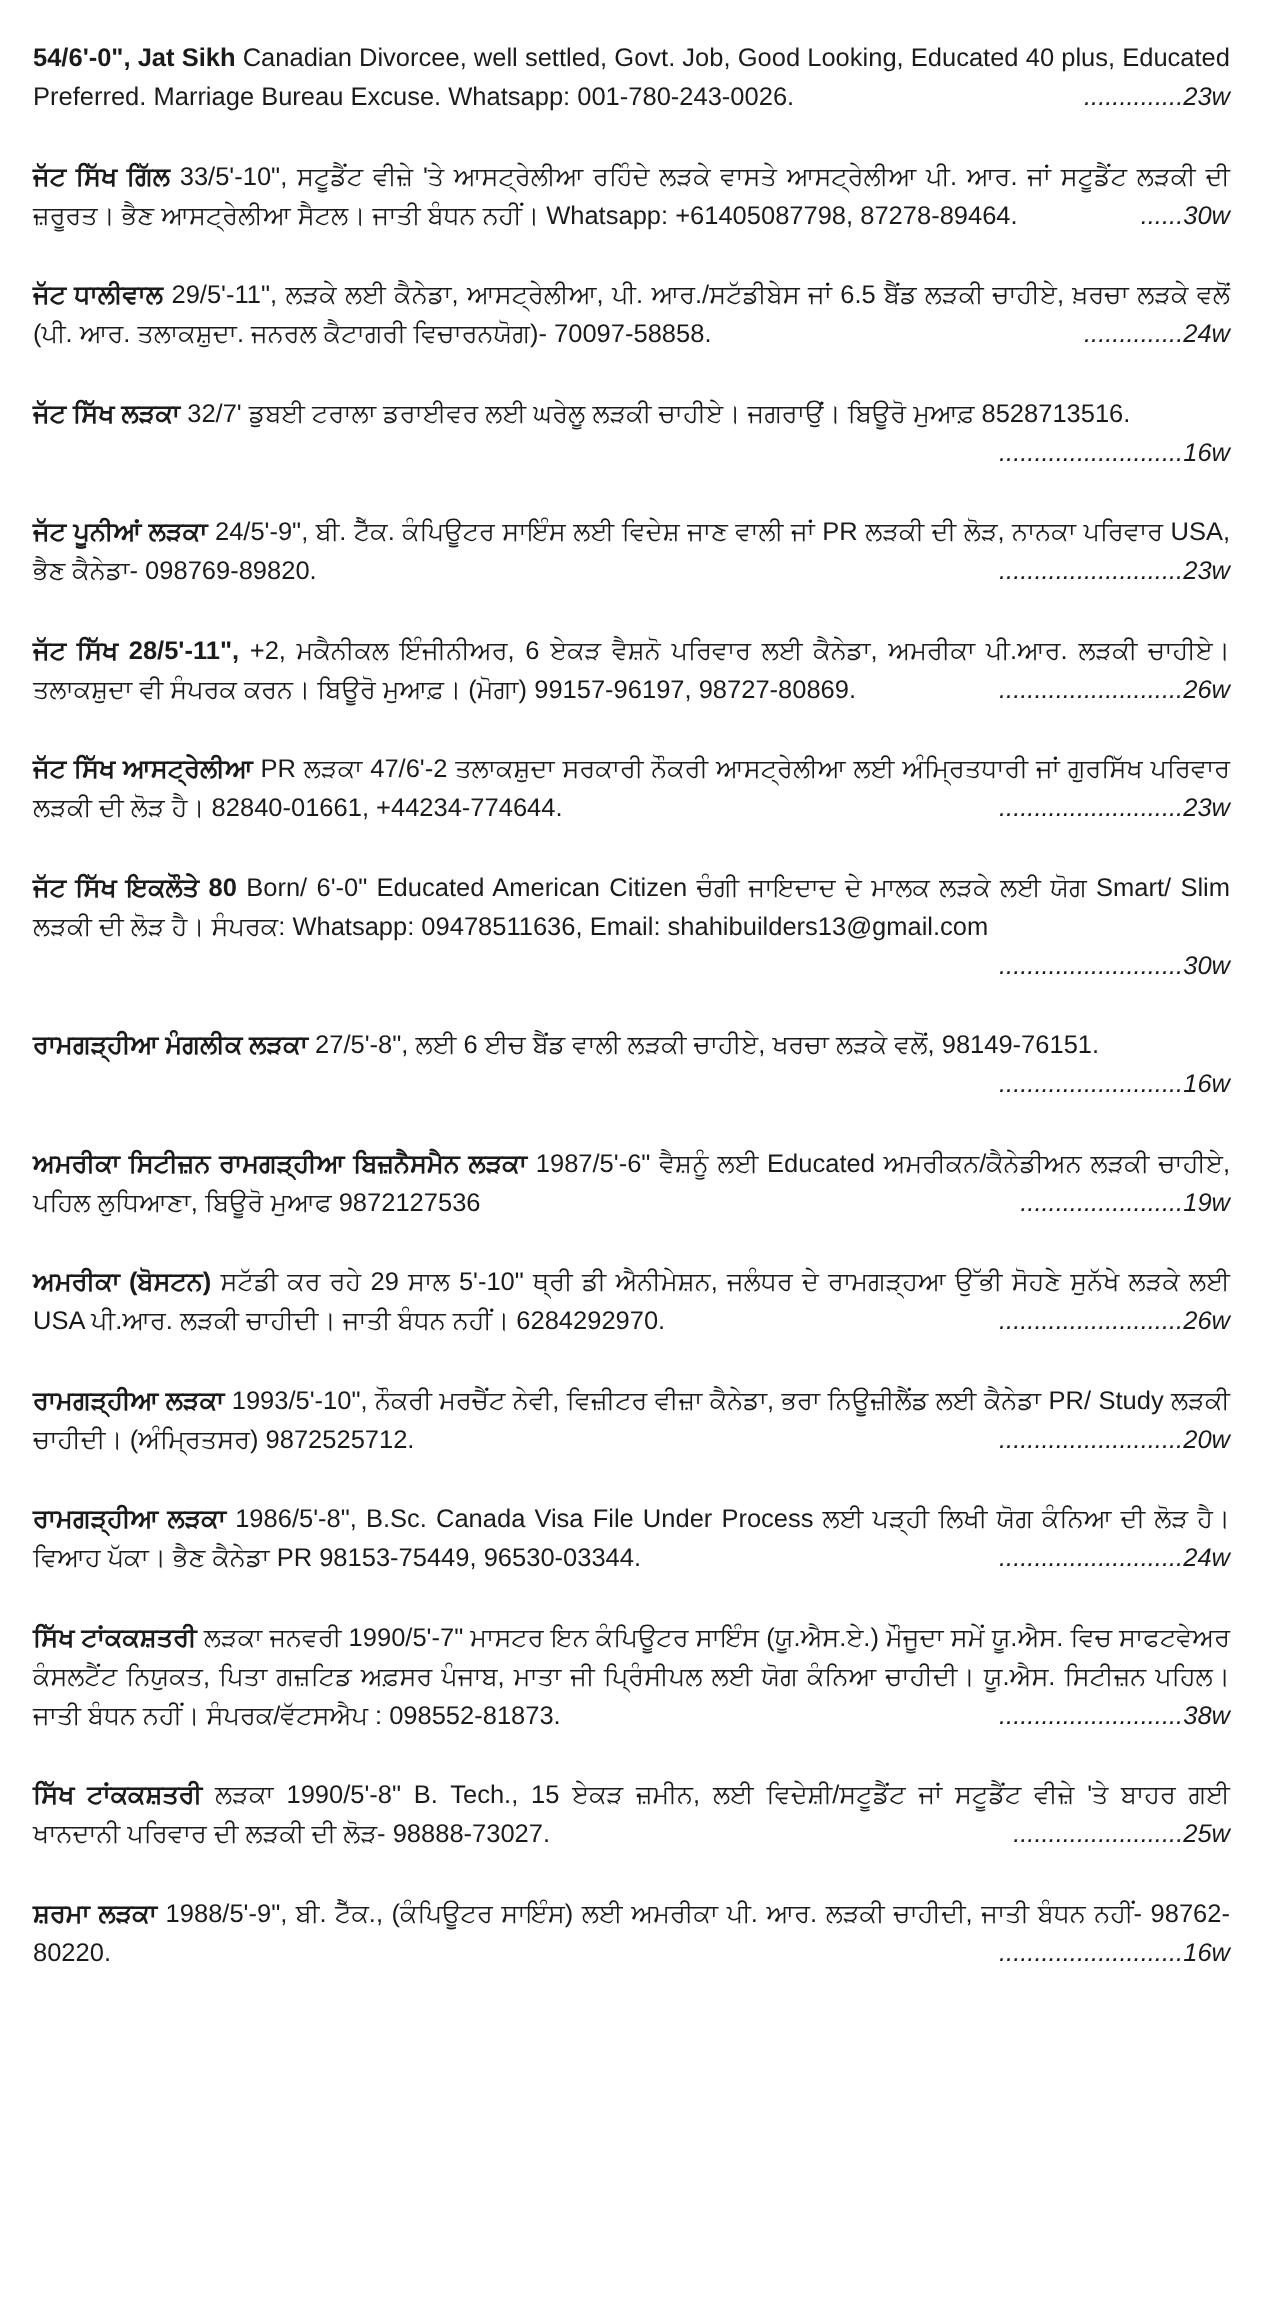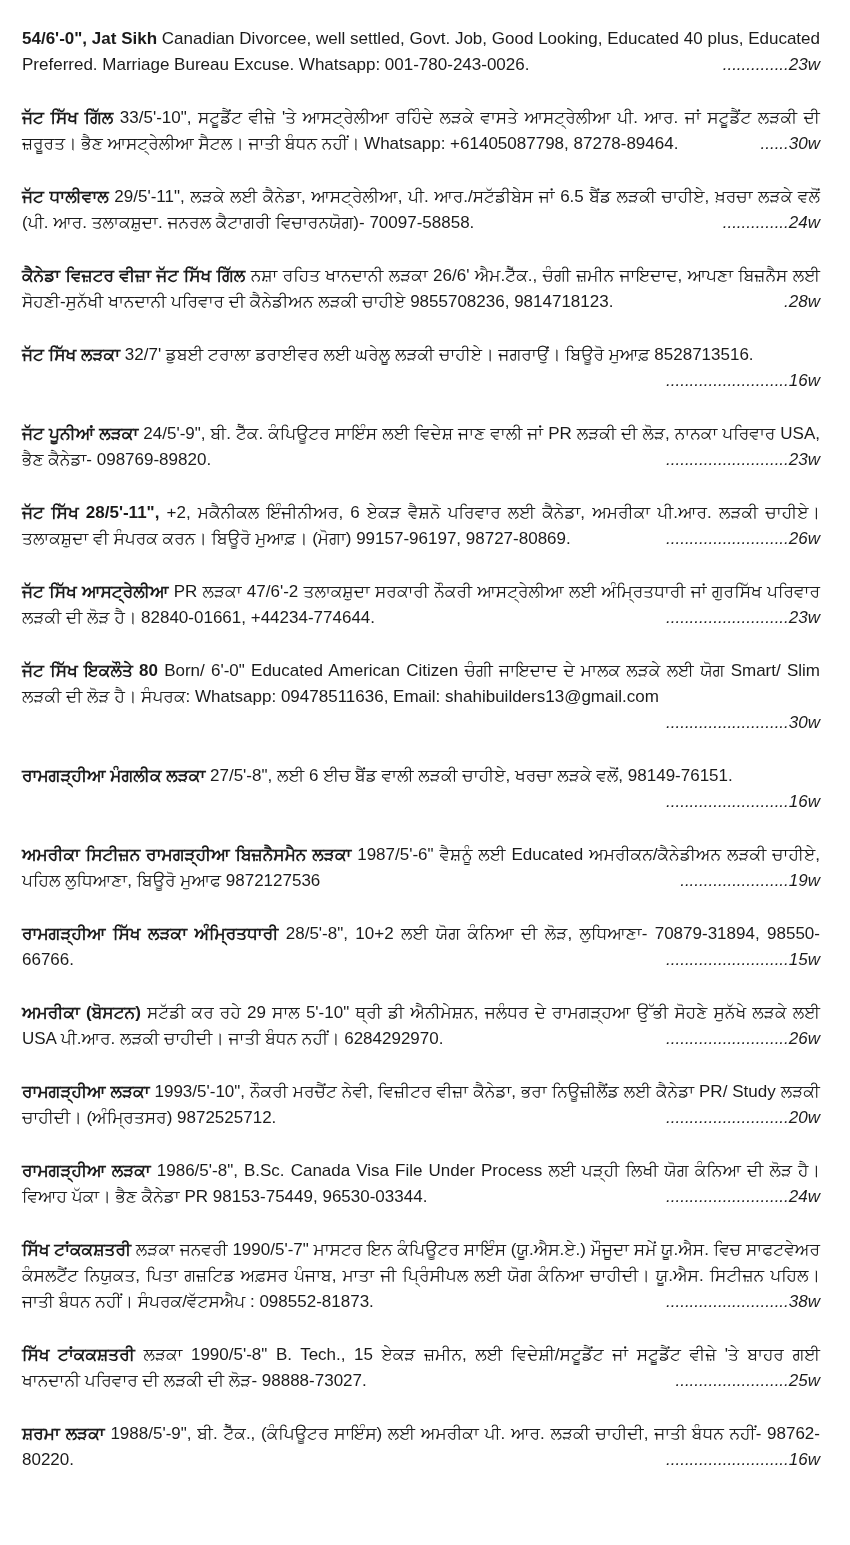--- a/index.html
+++ b/index.html
@@ -42,37 +42,35 @@
 
 <div class="page">
   <div id="ads-container" style="color: rgb(27, 27, 27);">
   <p class="ad"><span class="lead">54/6'-0", Jat Sikh</span><span> </span><span class="body">Canadian Divorcee, well settled, Govt. Job, Good Looking, Educated 40 plus, Educated Preferred. Marriage Bureau Excuse. Whatsapp: 001-780-243-0026.</span><span class="tail">..............23w</span></p>
 
   <p class="ad"><span class="lead">ਜੱਟ ਸਿੱਖ ਗਿੱਲ</span><span> </span><span class="body">33/5'-10", ਸਟੂਡੈਂਟ ਵੀਜ਼ੇ 'ਤੇ ਆਸਟ੍ਰੇਲੀਆ ਰਹਿੰਦੇ ਲੜਕੇ ਵਾਸਤੇ ਆਸਟ੍ਰੇਲੀਆ ਪੀ. ਆਰ. ਜਾਂ ਸਟੂਡੈਂਟ ਲੜਕੀ ਦੀ ਜ਼ਰੂਰਤ। ਭੈਣ ਆਸਟ੍ਰੇਲੀਆ ਸੈਟਲ। ਜਾਤੀ ਬੰਧਨ ਨਹੀਂ। Whatsapp: +61405087798, 87278-89464.</span><span class="tail">......30w</span></p>
 
 
   <p class="ad"><span class="lead">ਜੱਟ ਧਾਲੀਵਾਲ</span><span> </span><span class="body">29/5'-11", ਲੜਕੇ ਲਈ ਕੈਨੇਡਾ, ਆਸਟ੍ਰੇਲੀਆ, ਪੀ. ਆਰ./ਸਟੱਡੀਬੇਸ ਜਾਂ 6.5 ਬੈਂਡ ਲੜਕੀ ਚਾਹੀਏ, ਖ਼ਰਚਾ ਲੜਕੇ ਵਲੋਂ (ਪੀ. ਆਰ. ਤਲਾਕਸ਼ੁਦਾ. ਜਨਰਲ ਕੈਟਾਗਰੀ ਵਿਚਾਰਨਯੋਗ)- 70097-58858.</span><span class="tail">..............24w</span></p>
 
-  <p class="ad"><span class="lead">ਕੈਨੇਡਾ ਵਿਜ਼ਟਰ ਵੀਜ਼ਾ ਜੱਟ ਸਿੱਖ ਗਿੱਲ</span><span> </span><span class="body">ਨਸ਼ਾ ਰਹਿਤ ਖਾਨਦਾਨੀ ਲੜਕਾ 26/6' ਐਮ.ਟੈੱਕ., ਚੰਗੀ ਜ਼ਮੀਨ ਜਾਇਦਾਦ, ਆਪਣਾ ਬਿਜ਼ਨੈਸ ਲਈ ਸੋਹਣੀ-ਸੁਨੱਖੀ ਖਾਨਦਾਨੀ ਪਰਿਵਾਰ ਦੀ ਕੈਨੇਡੀਅਨ ਲੜਕੀ ਚਾਹੀਏ 9855708236, 9814718123.</span><span class="tail">.28w</span></p>
 
   <p class="ad"><span class="lead">ਜੱਟ ਸਿੱਖ ਲੜਕਾ</span><span> </span><span class="body">32/7' ਡੁਬਈ ਟਰਾਲਾ ਡਰਾਈਵਰ ਲਈ ਘਰੇਲੂ ਲੜਕੀ ਚਾਹੀਏ। ਜਗਰਾਉਂ। ਬਿਊਰੋ ਮੁਆਫ਼ 8528713516.</span><span class="tail">..........................16w</span></p>
 
   <p class="ad"><span class="lead">ਜੱਟ ਪੂਨੀਆਂ ਲੜਕਾ</span><span> </span><span class="body">24/5'-9", ਬੀ. ਟੈੱਕ. ਕੰਪਿਊਟਰ ਸਾਇੰਸ ਲਈ ਵਿਦੇਸ਼ ਜਾਣ ਵਾਲੀ ਜਾਂ PR ਲੜਕੀ ਦੀ ਲੋੜ, ਨਾਨਕਾ ਪਰਿਵਾਰ USA, ਭੈਣ ਕੈਨੇਡਾ- 098769-89820.</span><span class="tail">..........................23w</span></p>
 
   <p class="ad"><span class="lead">ਜੱਟ ਸਿੱਖ 28/5'-11",</span><span> </span><span class="body">+2, ਮਕੈਨੀਕਲ ਇੰਜੀਨੀਅਰ, 6 ਏਕੜ ਵੈਸ਼ਨੋ ਪਰਿਵਾਰ ਲਈ ਕੈਨੇਡਾ, ਅਮਰੀਕਾ ਪੀ.ਆਰ. ਲੜਕੀ ਚਾਹੀਏ। ਤਲਾਕਸ਼ੁਦਾ ਵੀ ਸੰਪਰਕ ਕਰਨ। ਬਿਊਰੋ ਮੁਆਫ਼। (ਮੋਗਾ) 99157-96197, 98727-80869.</span><span class="tail">..........................26w</span></p>
 
   <p class="ad"><span class="lead">ਜੱਟ ਸਿੱਖ ਆਸਟ੍ਰੇਲੀਆ</span><span> </span><span class="body">PR ਲੜਕਾ 47/6'-2 ਤਲਾਕਸ਼ੁਦਾ ਸਰਕਾਰੀ ਨੌਕਰੀ ਆਸਟ੍ਰੇਲੀਆ ਲਈ ਅੰਮ੍ਰਿਤਧਾਰੀ ਜਾਂ ਗੁਰਸਿੱਖ ਪਰਿਵਾਰ ਲੜਕੀ ਦੀ ਲੋੜ ਹੈ। 82840-01661, +44234-774644.</span><span class="tail">..........................23w</span></p>
 
   <p class="ad"><span class="lead">ਜੱਟ ਸਿੱਖ ਇਕਲੌਤੇ 80</span><span> </span><span class="body">Born/ 6'-0" Educated American Citizen ਚੰਗੀ ਜਾਇਦਾਦ ਦੇ ਮਾਲਕ ਲੜਕੇ ਲਈ ਯੋਗ Smart/ Slim ਲੜਕੀ ਦੀ ਲੋੜ ਹੈ। ਸੰਪਰਕ: Whatsapp: 09478511636, Email: shahibuilders13@gmail.com</span><span class="tail">..........................30w</span></p>
 
   <p class="ad"><span class="lead">ਰਾਮਗੜ੍ਹੀਆ ਮੰਗਲੀਕ ਲੜਕਾ</span><span> </span><span class="body">27/5'-8", ਲਈ 6 ਈਚ ਬੈਂਡ ਵਾਲੀ ਲੜਕੀ ਚਾਹੀਏ, ਖਰਚਾ ਲੜਕੇ ਵਲੋਂ, 98149-76151.</span><span class="tail">..........................16w</span></p>
 
   <p class="ad"><span class="lead">ਅਮਰੀਕਾ ਸਿਟੀਜ਼ਨ ਰਾਮਗੜ੍ਹੀਆ ਬਿਜ਼ਨੈਸਮੈਨ ਲੜਕਾ</span><span> </span><span class="body">1987/5'-6" ਵੈਸ਼ਨੂੰ ਲਈ Educated ਅਮਰੀਕਨ/ਕੈਨੇਡੀਅਨ ਲੜਕੀ ਚਾਹੀਏ, ਪਹਿਲ ਲੁਧਿਆਣਾ, ਬਿਊਰੋ ਮੁਆਫ 9872127536</span><span class="tail">.......................19w</span></p>
 
-  <p class="ad"><span class="lead">ਰਾਮਗੜ੍ਹੀਆ ਸਿੱਖ ਲੜਕਾ ਅੰਮ੍ਰਿਤਧਾਰੀ</span><span> </span><span class="body">28/5'-8", 10+2 ਲਈ ਯੋਗ ਕੰਨਿਆ ਦੀ ਲੋੜ, ਲੁਧਿਆਣਾ- 70879-31894, 98550-66766.</span><span class="tail">..........................15w</span></p>
 
   <p class="ad"><span class="lead">ਅਮਰੀਕਾ (ਬੋਸਟਨ)</span><span> </span><span class="body">ਸਟੱਡੀ ਕਰ ਰਹੇ 29 ਸਾਲ 5'-10" ਥ੍ਰੀ ਡੀ ਐਨੀਮੇਸ਼ਨ, ਜਲੰਧਰ ਦੇ ਰਾਮਗੜ੍ਹਆ ਉੱਭੀ ਸੋਹਣੇ ਸੁਨੱਖੇ ਲੜਕੇ ਲਈ USA ਪੀ.ਆਰ. ਲੜਕੀ ਚਾਹੀਦੀ। ਜਾਤੀ ਬੰਧਨ ਨਹੀਂ। 6284292970.</span><span class="tail">..........................26w</span></p>
 
   <p class="ad"><span class="lead">ਰਾਮਗੜ੍ਹੀਆ ਲੜਕਾ</span><span> </span><span class="body">1993/5'-10", ਨੌਕਰੀ ਮਰਚੈਂਟ ਨੇਵੀ, ਵਿਜ਼ੀਟਰ ਵੀਜ਼ਾ ਕੈਨੇਡਾ, ਭਰਾ ਨਿਊਜ਼ੀਲੈਂਡ ਲਈ ਕੈਨੇਡਾ PR/ Study ਲੜਕੀ ਚਾਹੀਦੀ। (ਅੰਮ੍ਰਿਤਸਰ) 9872525712.</span><span class="tail">..........................20w</span></p>
 
   <p class="ad"><span class="lead">ਰਾਮਗੜ੍ਹੀਆ ਲੜਕਾ</span><span> </span><span class="body">1986/5'-8", B.Sc. Canada Visa File Under Process ਲਈ ਪੜ੍ਹੀ ਲਿਖੀ ਯੋਗ ਕੰਨਿਆ ਦੀ ਲੋੜ ਹੈ। ਵਿਆਹ ਪੱਕਾ। ਭੈਣ ਕੈਨੇਡਾ PR 98153-75449, 96530-03344.</span><span class="tail">..........................24w</span></p>
 
   <p class="ad"><span class="lead">ਸਿੱਖ ਟਾਂਕਕਸ਼ਤਰੀ</span><span> </span><span class="body">ਲੜਕਾ ਜਨਵਰੀ 1990/5'-7" ਮਾਸਟਰ ਇਨ ਕੰਪਿਊਟਰ ਸਾਇੰਸ (ਯੂ.ਐਸ.ਏ.) ਮੌਜੂਦਾ ਸਮੇਂ ਯੂ.ਐਸ. ਵਿਚ ਸਾਫਟਵੇਅਰ ਕੰਸਲਟੈਂਟ ਨਿਯੁਕਤ, ਪਿਤਾ ਗਜ਼ਟਿਡ ਅਫ਼ਸਰ ਪੰਜਾਬ, ਮਾਤਾ ਜੀ ਪ੍ਰਿੰਸੀਪਲ ਲਈ ਯੋਗ ਕੰਨਿਆ ਚਾਹੀਦੀ। ਯੂ.ਐਸ. ਸਿਟੀਜ਼ਨ ਪਹਿਲ। ਜਾਤੀ ਬੰਧਨ ਨਹੀਂ। ਸੰਪਰਕ/ਵੱਟਸਐਪ : 098552-81873.</span><span class="tail">..........................38w</span></p>
 
   <p class="ad"><span class="lead">ਸਿੱਖ ਟਾਂਕਕਸ਼ਤਰੀ</span><span> </span><span class="body">ਲੜਕਾ 1990/5'-8" B. Tech., 15 ਏਕੜ ਜ਼ਮੀਨ, ਲਈ ਵਿਦੇਸ਼ੀ/ਸਟੂਡੈਂਟ ਜਾਂ ਸਟੂਡੈਂਟ ਵੀਜ਼ੇ 'ਤੇ ਬਾਹਰ ਗਈ ਖਾਨਦਾਨੀ ਪਰਿਵਾਰ ਦੀ ਲੜਕੀ ਦੀ ਲੋੜ- 98888-73027.</span><span class="tail">........................25w</span></p>

